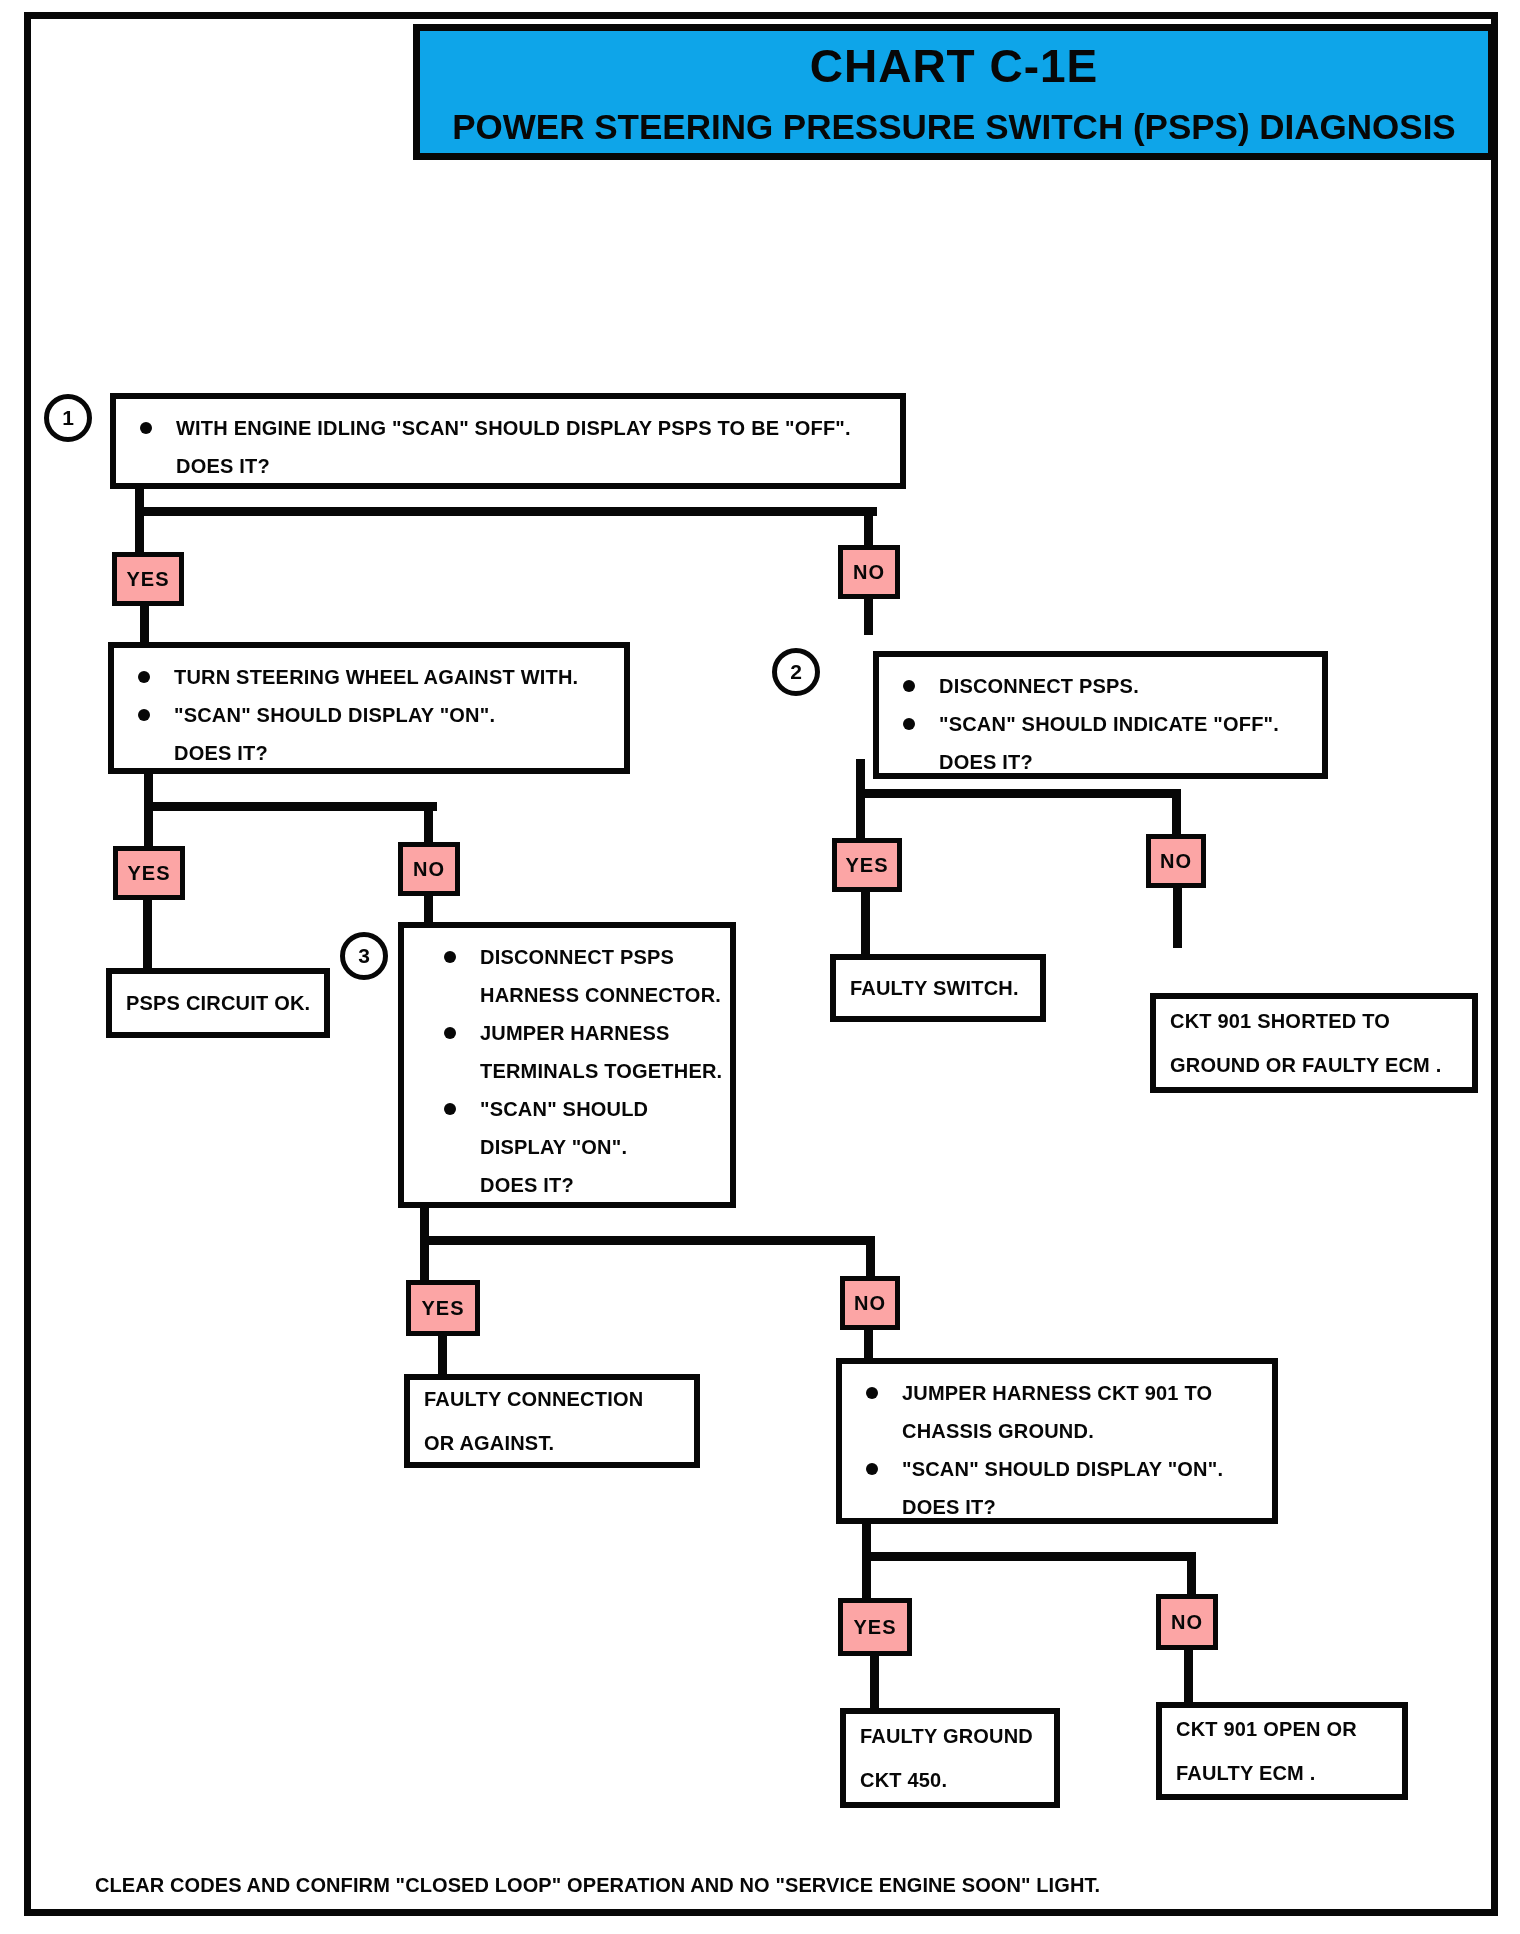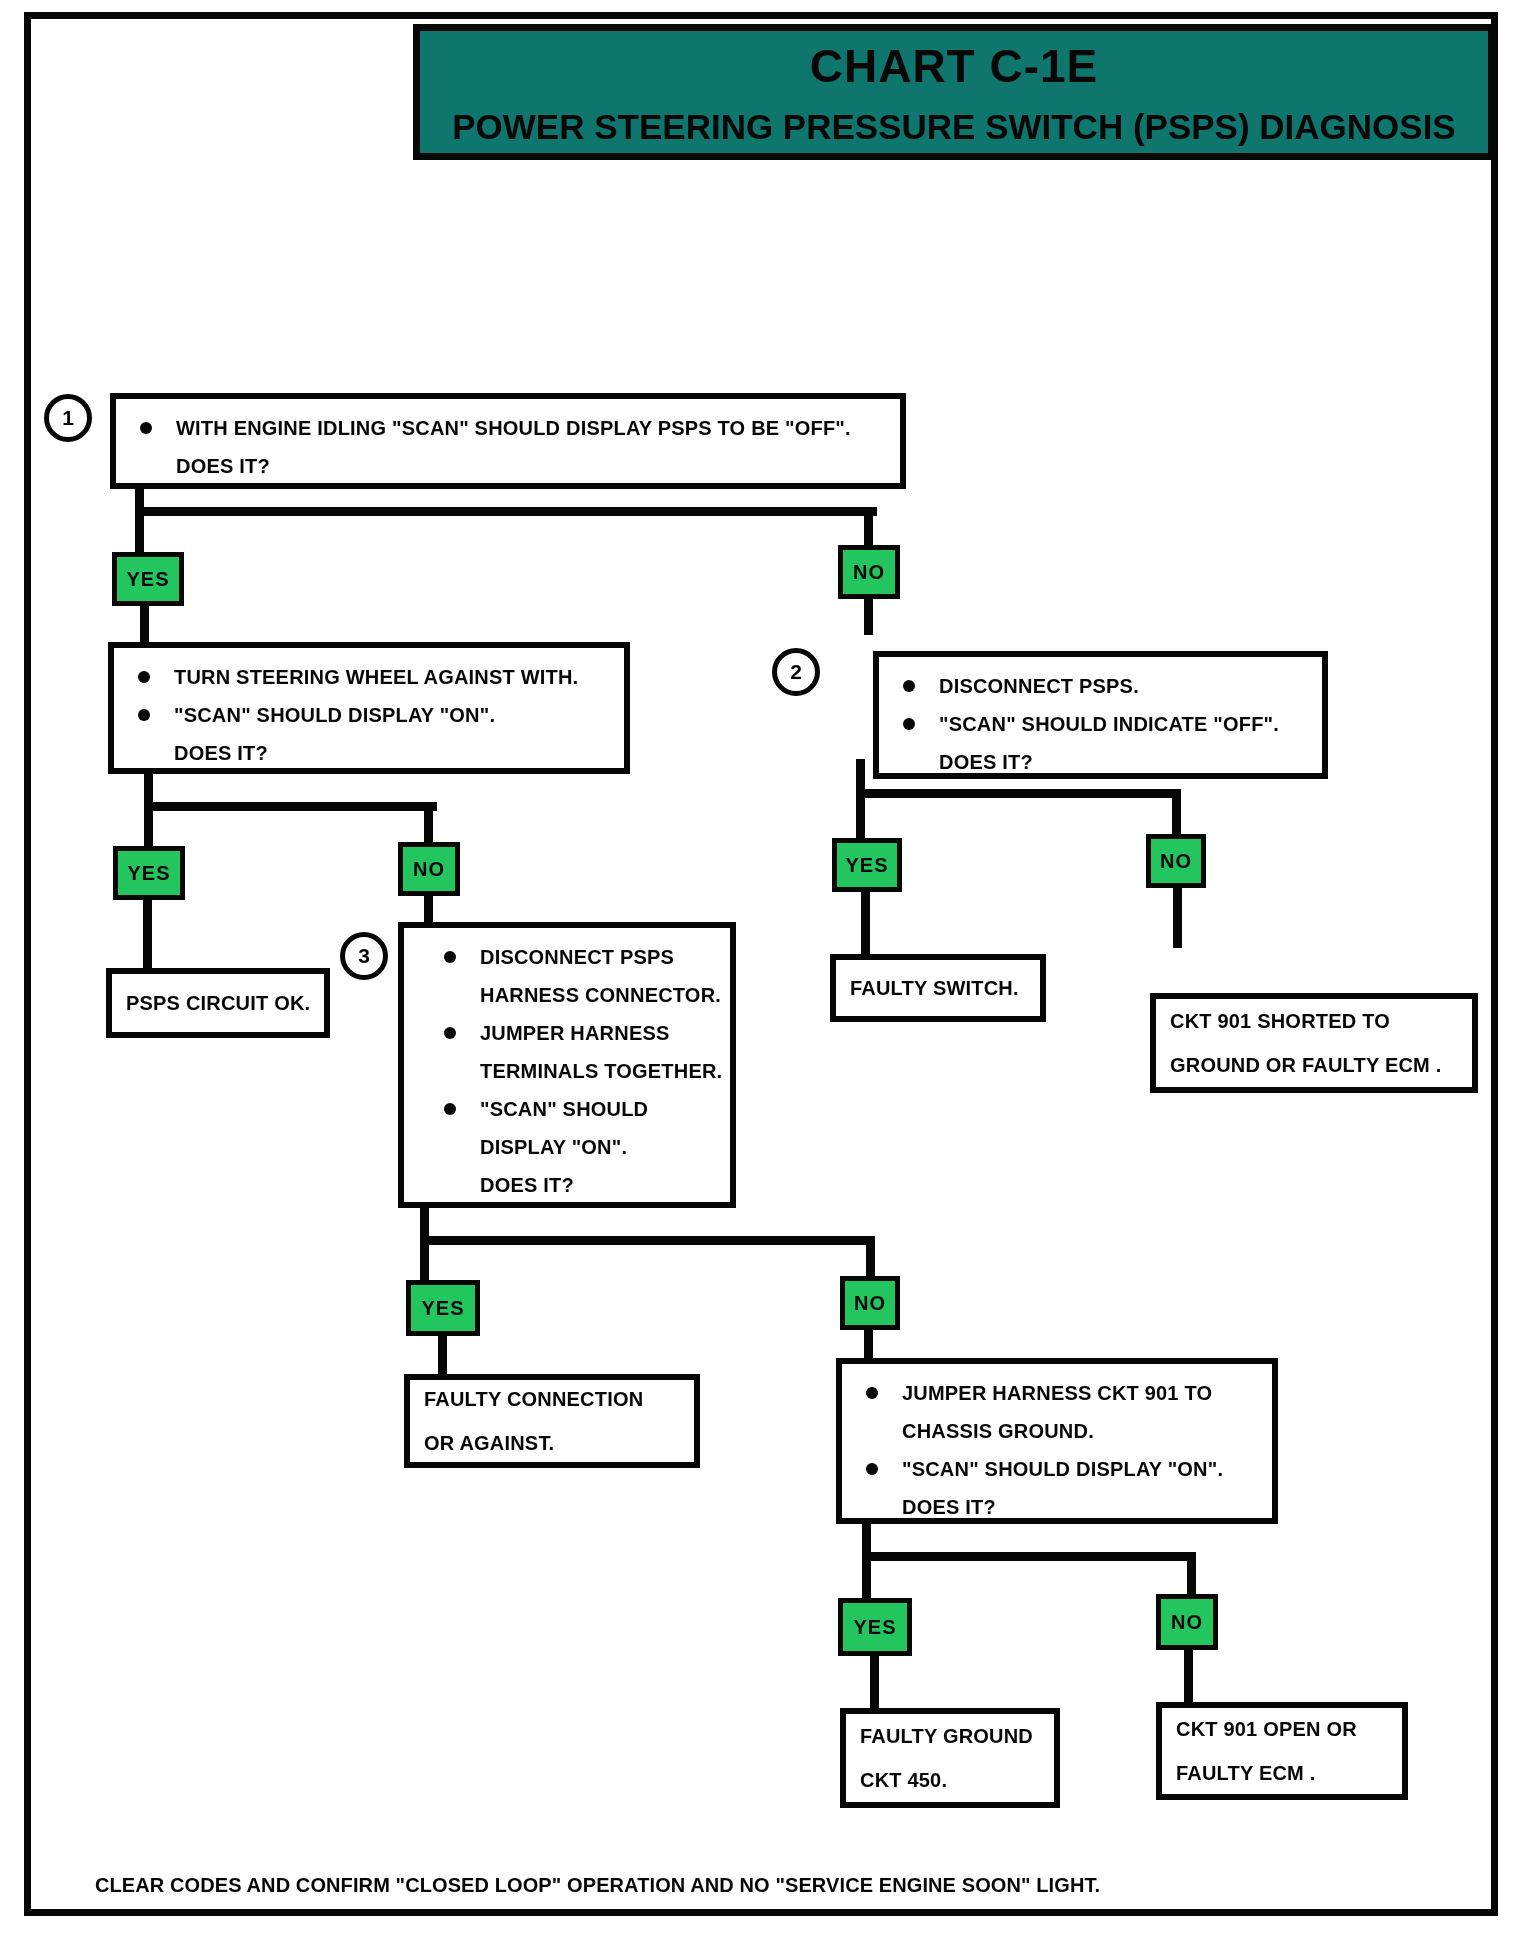--- a/index.html
+++ b/index.html
@@ -7,38 +7,38 @@
     position:relative; width:1520px; height:1934px; background:#fff;
     font-family:"Liberation Sans", sans-serif; font-weight:700; color:#070707;
     overflow:hidden;
   }
   .outer-border {
     position:absolute; left:24px; top:12px; width:1474px; height:1904px;
     border:7px solid #070707; box-sizing:border-box; z-index:0;
   }
   .title-box {
     position:absolute; left:413px; top:24px; width:1082px; height:136px;
-    border:7px solid #070707; box-sizing:border-box; background:#0f766e; z-index:3;
+    border:7px solid #070707; box-sizing:border-box; background:#0ea5e9; z-index:3;
     display:flex; flex-direction:column; align-items:center; justify-content:space-between;
     padding:8px 0 6px 0;
   }
   .title-main { font-size:46px; letter-spacing:1px; }
   .title-sub  { font-size:35px; letter-spacing:0px; white-space:nowrap; }
   .vline { position:absolute; width:9px; background:#070707; z-index:1; }
   .hline { position:absolute; height:9px; background:#070707; z-index:1; }
   .box {
     position:absolute; border:6px solid #070707; box-sizing:border-box;
     background:#fff; z-index:2; padding:10px 10px 6px 16px; font-size:20px;
   }
   .row { display:flex; line-height:38px; }
   .bcol { width:44px; flex:none; position:relative; }
   .dot { position:absolute; left:8px; top:13px; width:12px; height:12px; border-radius:50%; background:#070707; }
   .txt { white-space:nowrap; letter-spacing:0.2px; }
   .tag {
-    position:absolute; border:5px solid #070707; box-sizing:border-box; background:#22c55e; z-index:2;
+    position:absolute; border:5px solid #070707; box-sizing:border-box; background:#fca5a5; z-index:2;
     display:flex; align-items:center; justify-content:center; font-size:20px; letter-spacing:1px;
   }
   .res {
     position:absolute; border:6px solid #070707; box-sizing:border-box; background:#fff; z-index:2;
     display:flex; flex-direction:column; justify-content:center; padding-left:14px;
     font-size:20px; line-height:44px; letter-spacing:0.2px; white-space:nowrap;
   }
   .circle {
     position:absolute; width:48px; height:48px; border:5px solid #070707; border-radius:50%;
     box-sizing:border-box; background:#fff; z-index:2;

